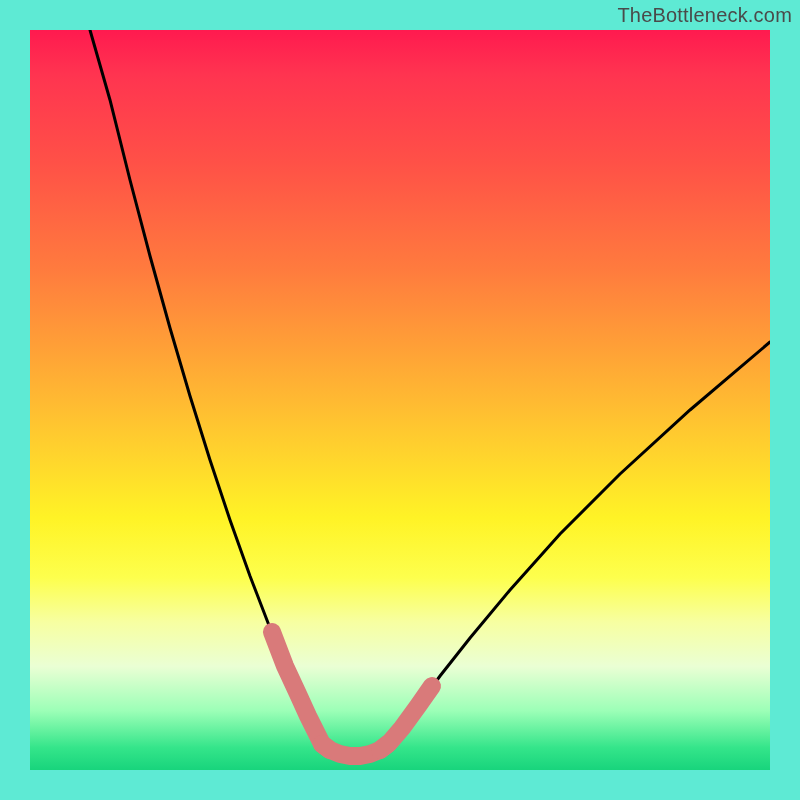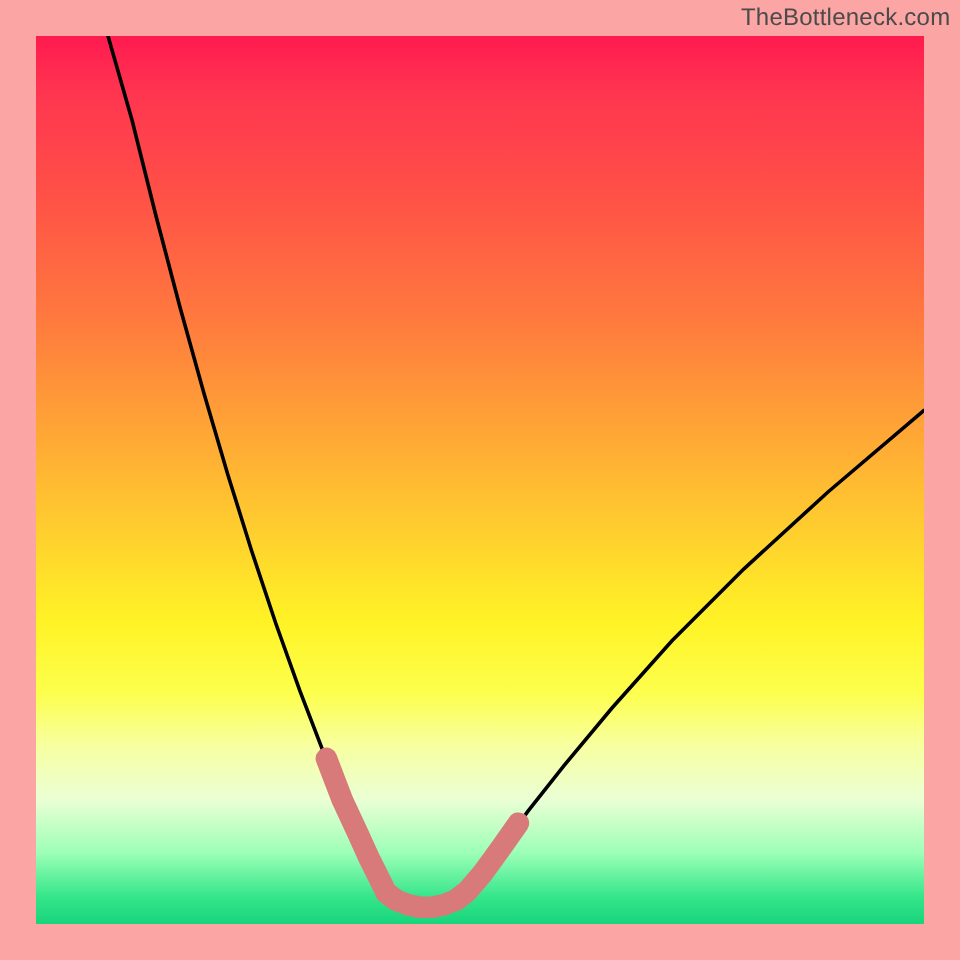--- a/index.html
+++ b/index.html
@@ -7,21 +7,21 @@
     padding: 0;
     width: 800px;
     height: 800px;
     background: #000;
     overflow: hidden;
     font-family: Arial, Helvetica, sans-serif;
   }
   .frame {
     position: absolute;
     inset: 0;
-    background: #fca5a5;
+    background: #5eead4;
   }
   .plot {
     position: absolute;
     left: 30px;
     top: 30px;
     width: 740px;
     height: 740px;
     
     background: linear-gradient(to bottom,
       #ff1a4f 0%,

